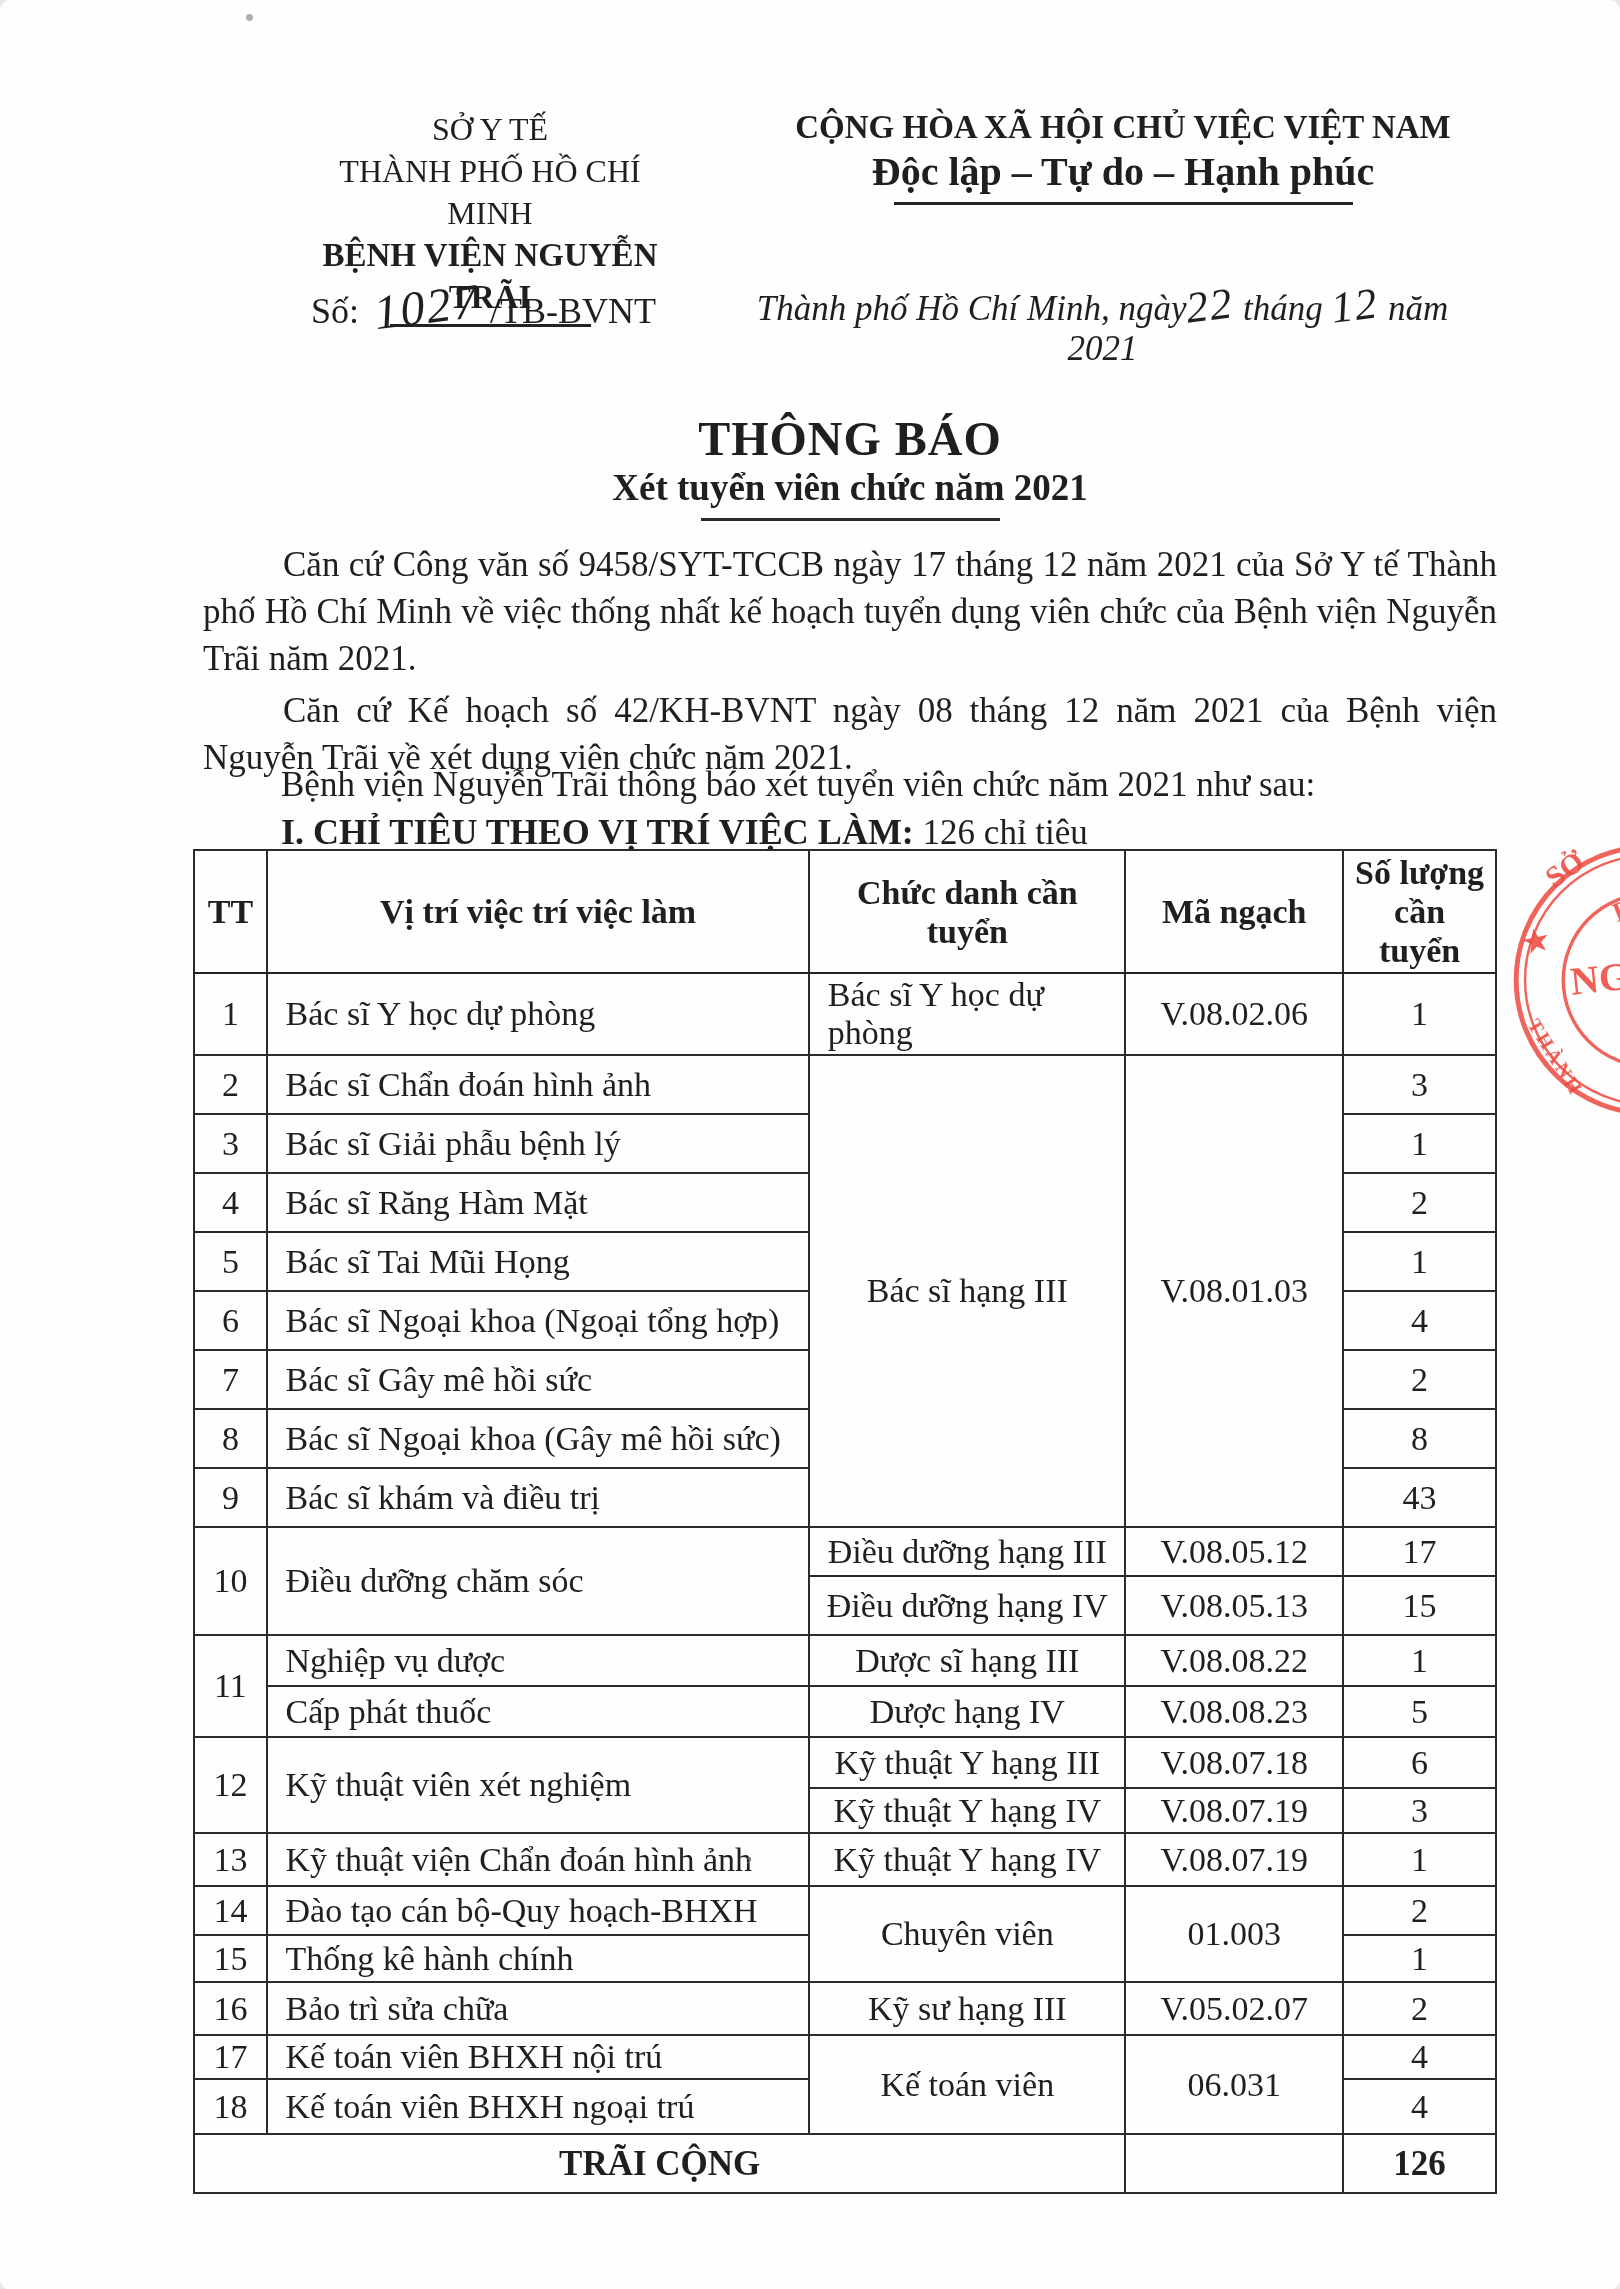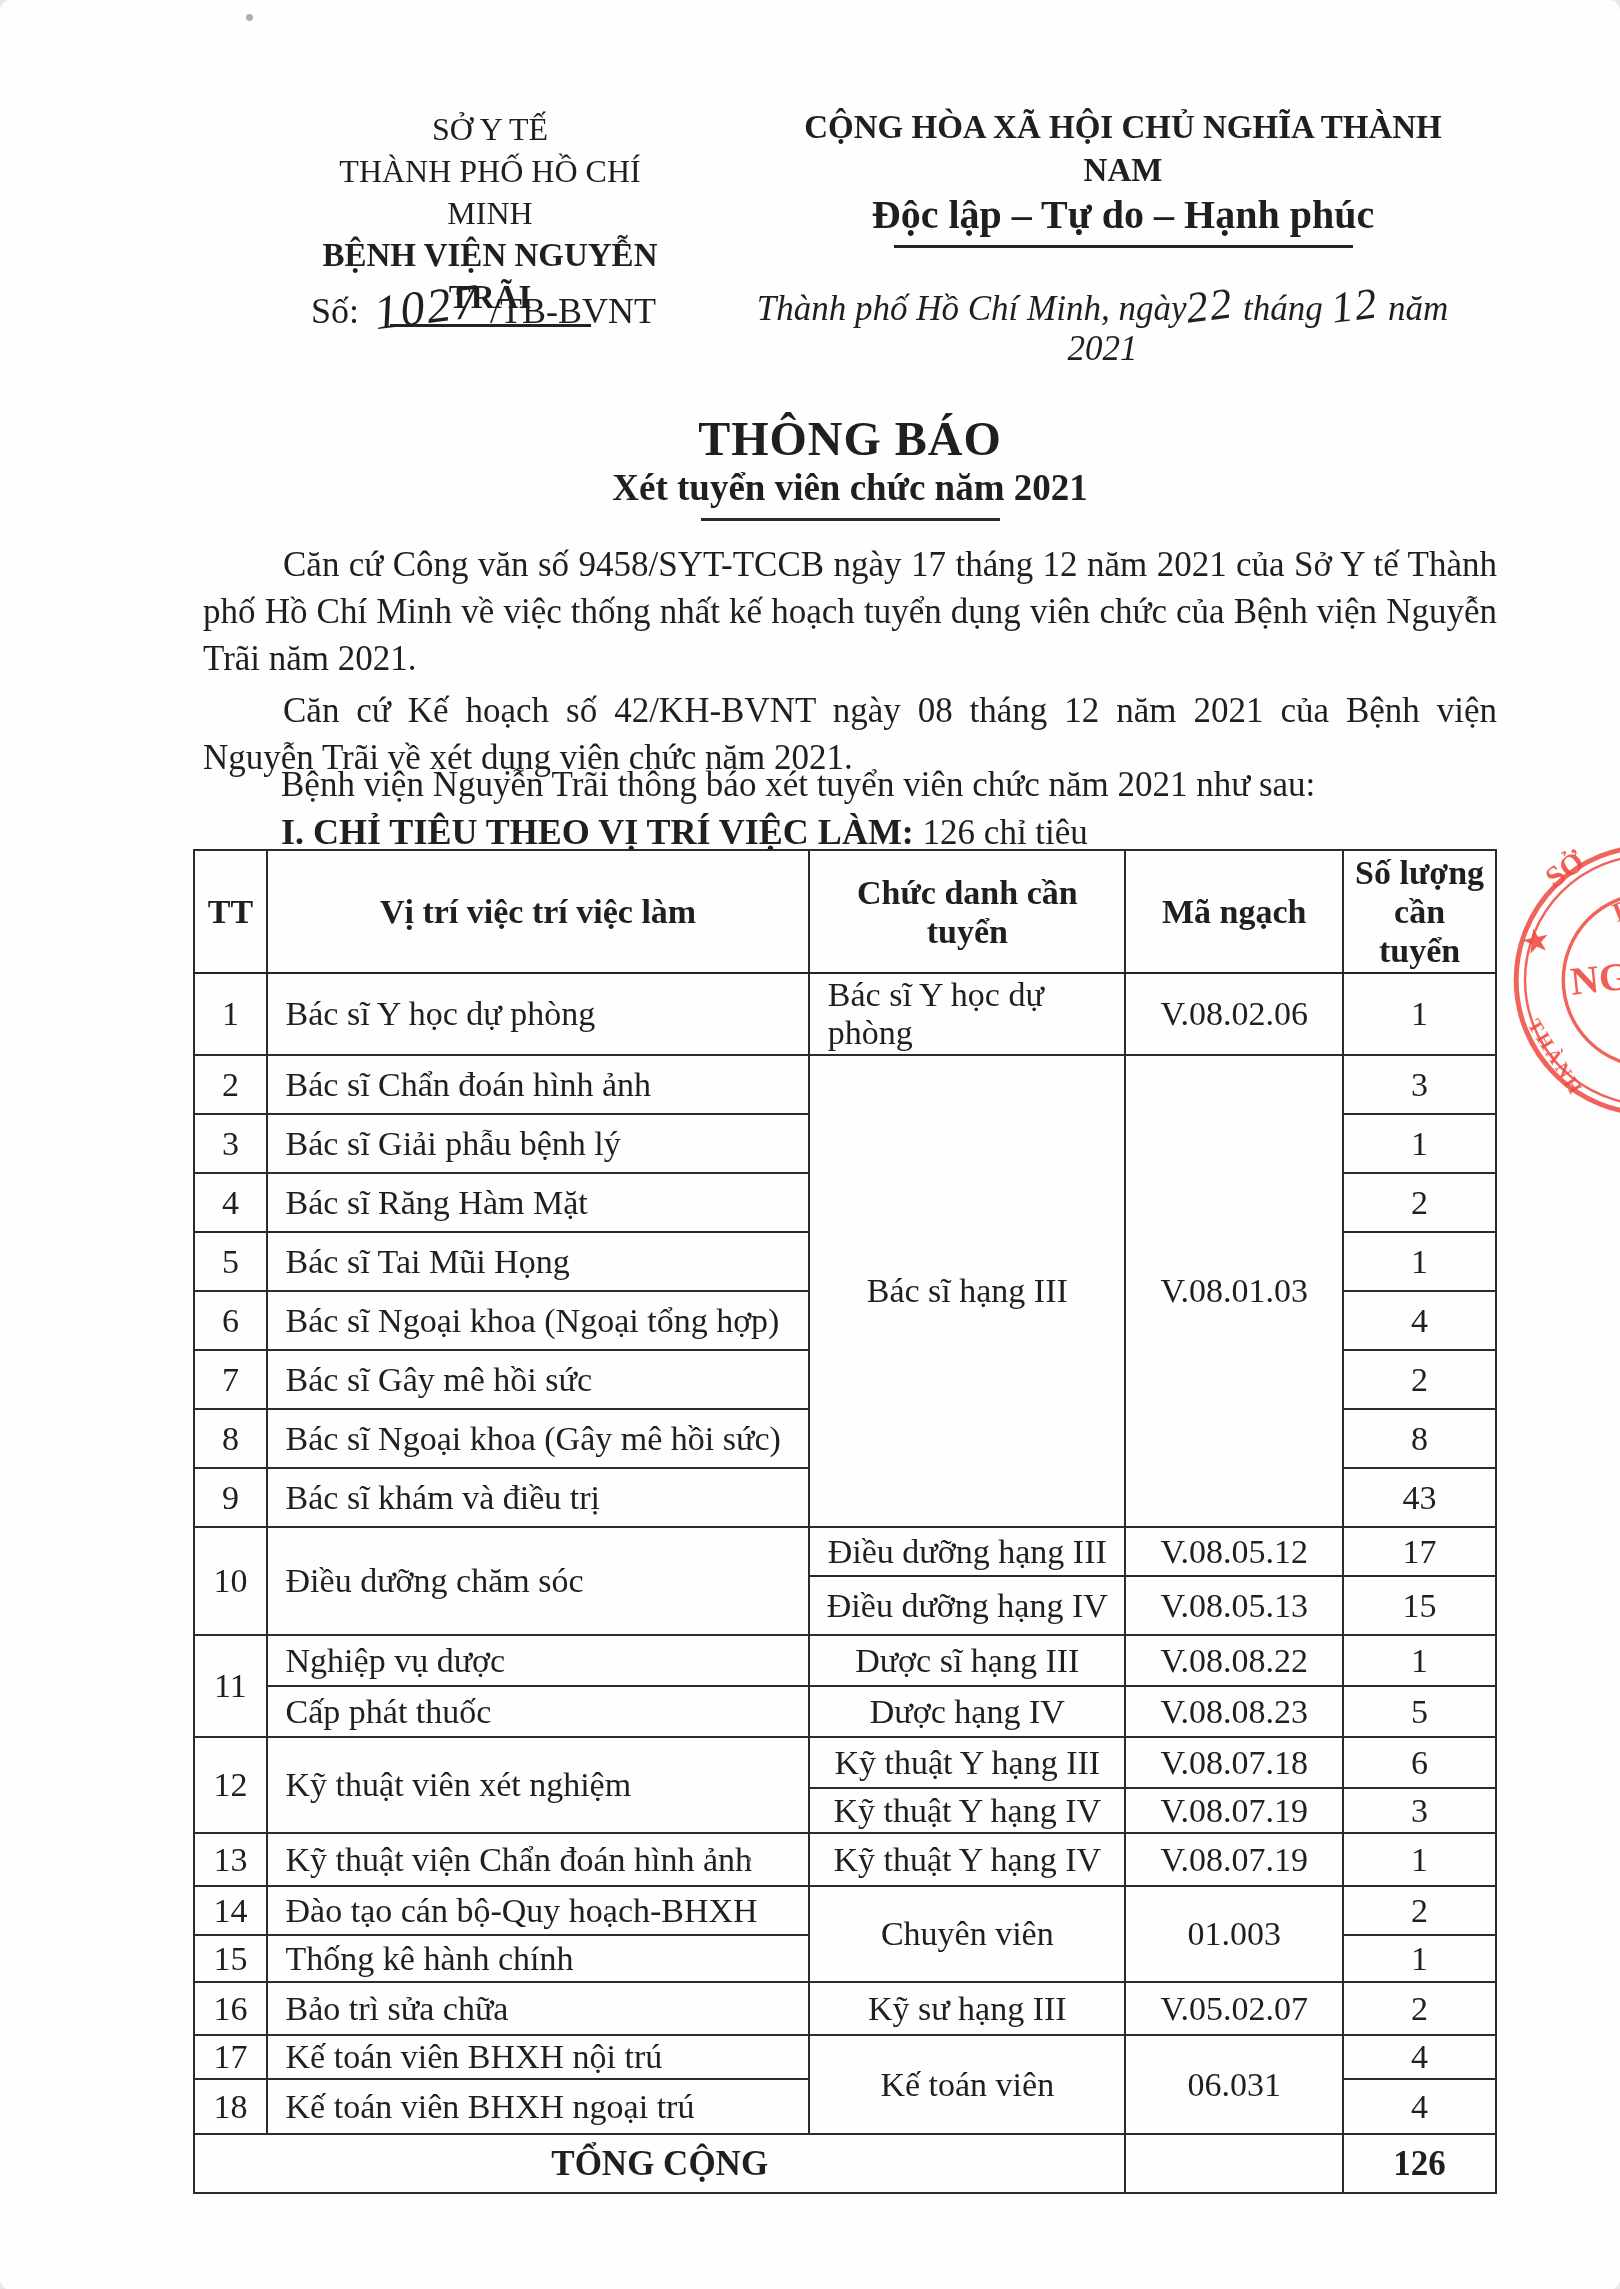--- a/index.html
+++ b/index.html
@@ -91,21 +91,21 @@
 <div class="page">
 
   <div class="abs hdr-left">
     <div class="l1">SỞ Y TẾ</div>
     <div class="l2">THÀNH PHỐ HỒ CHÍ MINH</div>
     <div class="l3">BỆNH VIỆN NGUYỄN TRÃI</div>
     <div class="rule"></div>
   </div>
 
   <div class="abs hdr-right">
-    <div class="l1">CỘNG HÒA XÃ HỘI CHỦ NGHĨA THÀNH NAM</div>
+    <div class="l1">CỘNG HÒA XÃ HỘI CHỦ VIỆC VIỆT NAM</div>
     <div class="l2">Độc lập – Tự do – Hạnh phúc</div>
     <div class="rule"></div>
   </div>
 
   <div class="abs doc-number">
     <span>Số:</span>
     <span class="hand">1027</span>
     <span>/TB-BVNT</span>
   </div>
 
@@ -271,21 +271,21 @@
           <td rowspan="2">Kế toán viên</td>
           <td rowspan="2">06.031</td>
           <td>4</td>
         </tr>
         <tr>
           <td>18</td>
           <td class="left">Kế toán viên BHXH ngoại trú</td>
           <td>4</td>
         </tr>
         <tr>
-          <td colspan="3" class="bold">TỔNG CỘNG</td>
+          <td colspan="3" class="bold">TRÃI CỘNG</td>
           <td></td>
           <td class="bold">126</td>
         </tr>
       </tbody>
   </table>
 
   <svg class="abs stamp" width="216" height="314" viewBox="0 0 220 320">
     <g stroke="#ee4a3f" fill="none" opacity="0.85">
       <circle cx="183" cy="155" r="136" stroke-width="5"></circle>
       <circle cx="183" cy="155" r="127" stroke-width="2.5"></circle>

